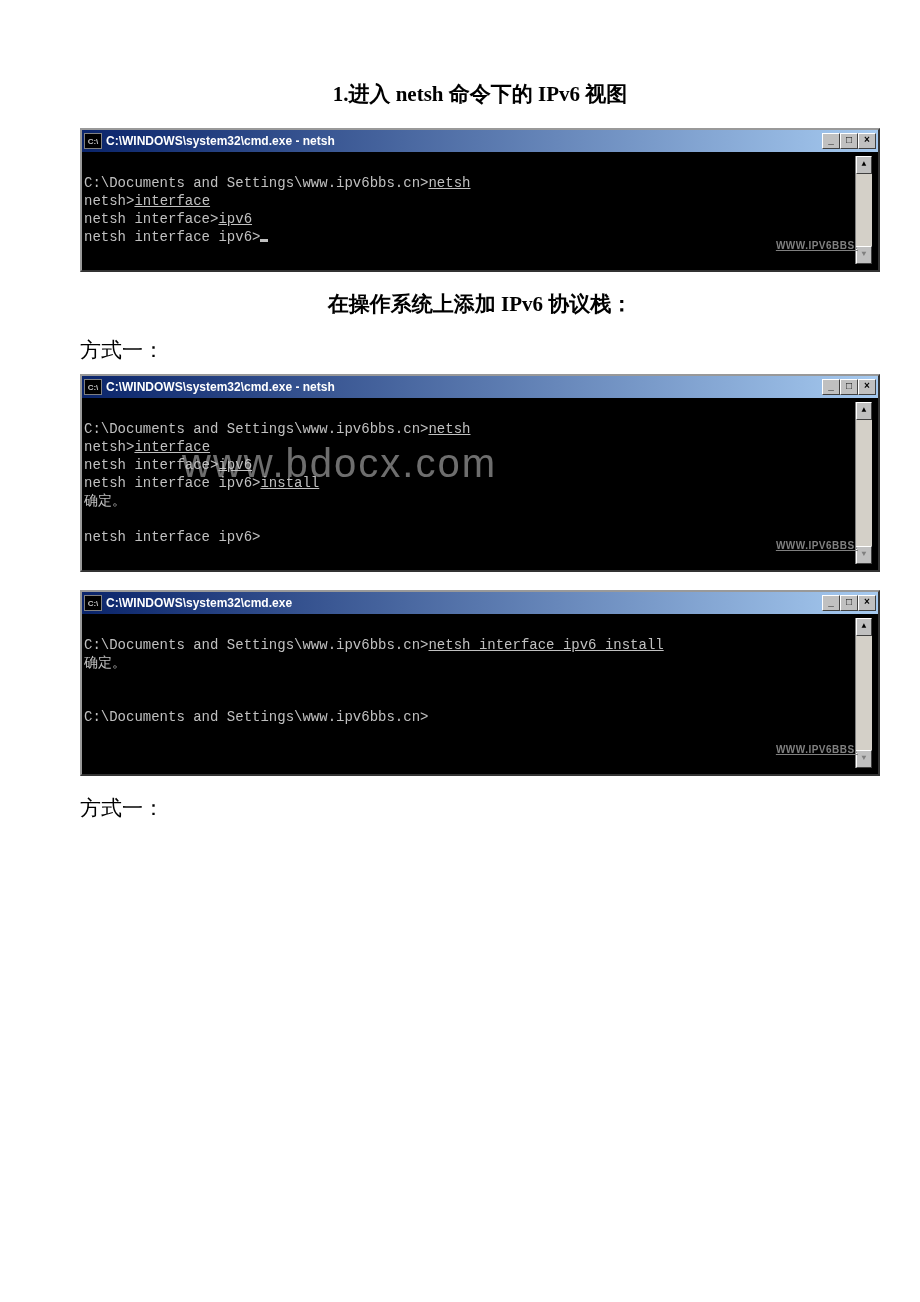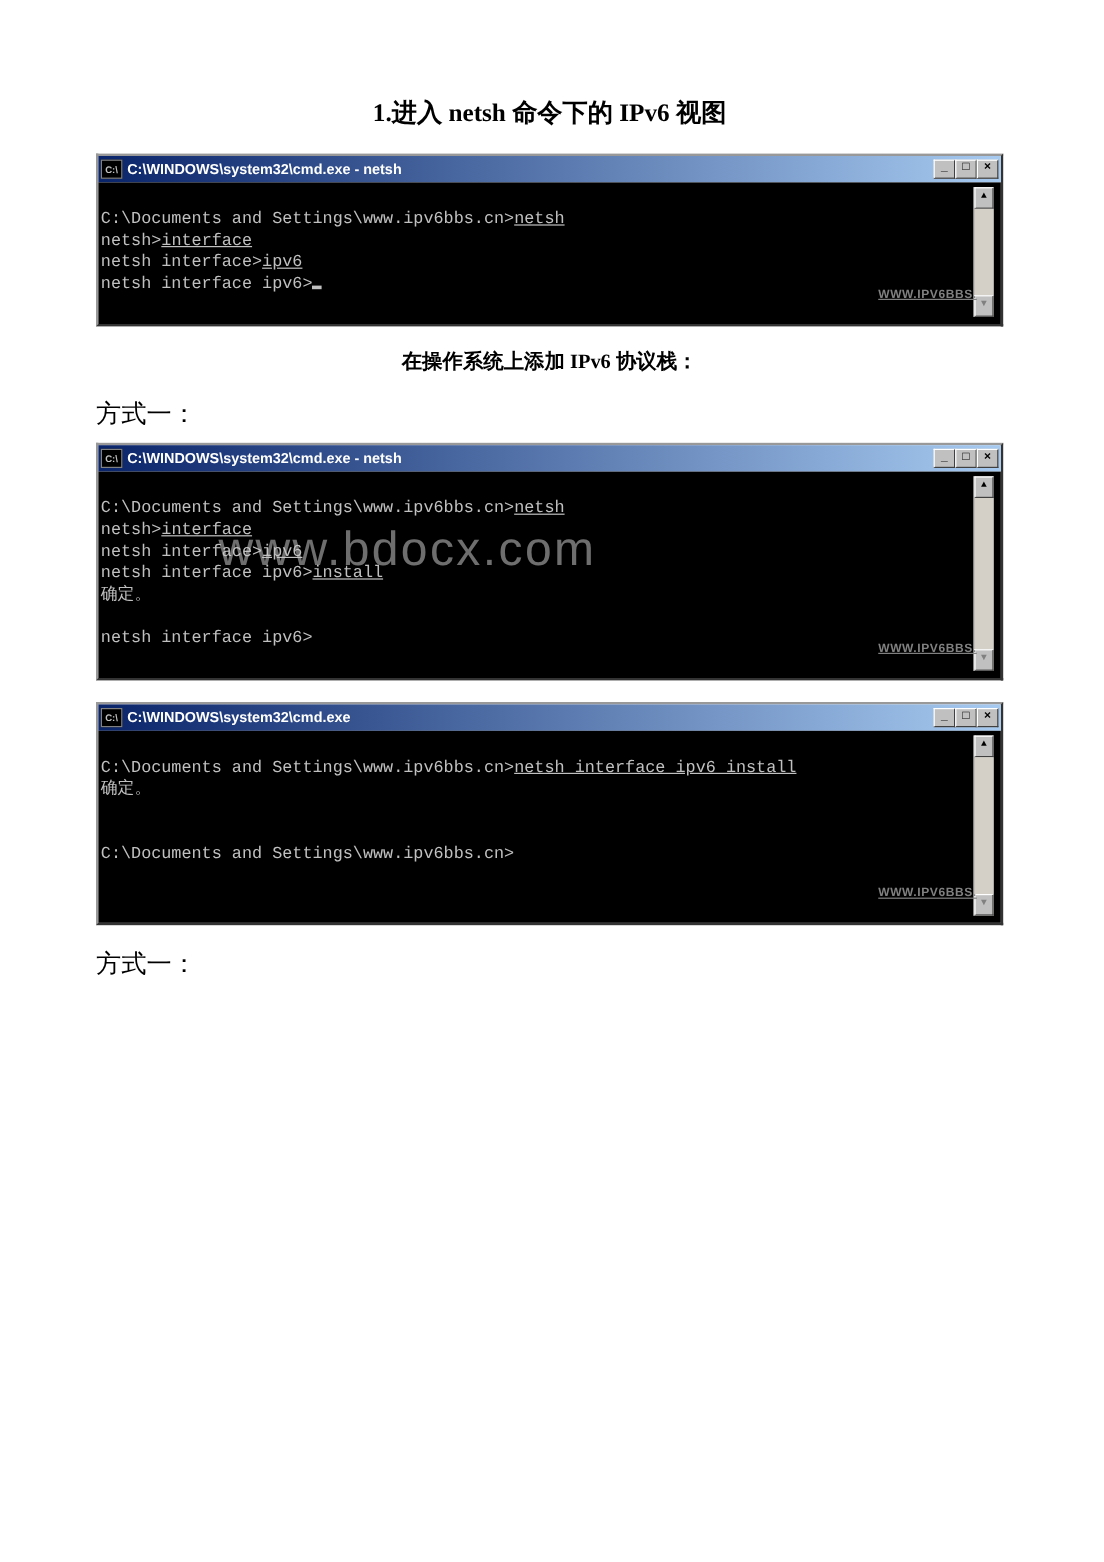--- a/index.html
+++ b/index.html
@@ -3,33 +3,33 @@
 <meta charset="utf-8">
 <style>
   body {
     margin: 0;
     padding: 0;
     background: #fff;
     font-family: "SimSun", "宋体", serif;
     width: 920px;
   }
   .page {
-    padding: 60px 84px 60px 80px;
+    padding: 60px 40px 60px 80px;
   }
   .heading {
     text-align: center;
     font-weight: bold;
     font-size: 21px;
     margin: 20px 0 20px 0;
     font-family: "SimSun", "宋体", "Times New Roman", serif;
   }
   .subheading {
     text-align: center;
     font-weight: bold;
-    font-size: 17px;
+    font-size: 21px;
     margin: 18px 0 18px 0;
     font-family: "SimSun", "宋体", "Times New Roman", serif;
   }
   .body-text {
     font-size: 21px;
     margin: 16px 0 10px 0;
     font-family: "SimSun", "宋体", serif;
   }
   .terminal-window {
     border: 2px solid #999;

